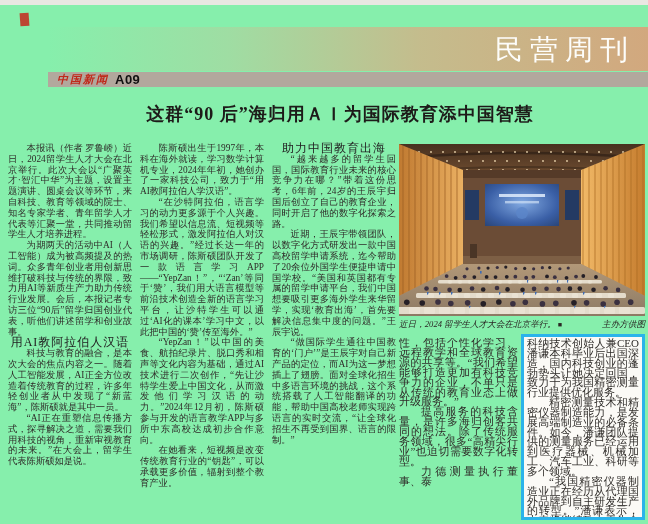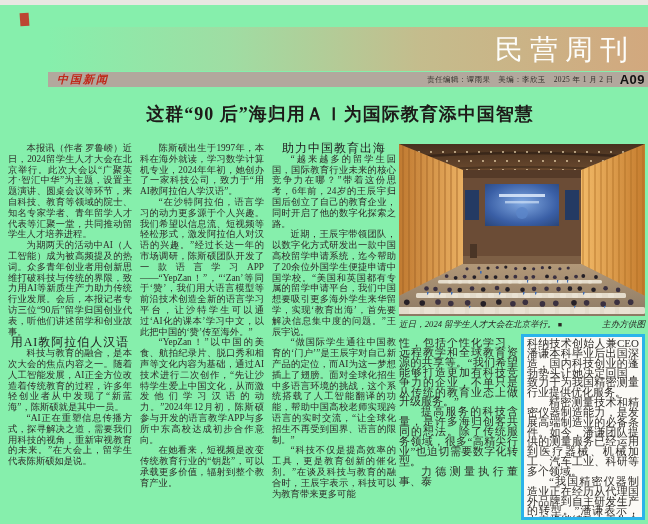--- a/index.html
+++ b/index.html
@@ -49,21 +49,20 @@
 <div class="page">
 
   <div class="corner-mark"></div>
 
   <div class="banner">
     <div class="weekly">民营周刊</div>
   </div>
 
   <div class="strip">
     <span class="logo">中国新闻</span>
-    <span class="editor">责任编辑：谭雨果　美编：李欣玉　2025 年 1 月 2 日</span>
     <span class="pageno">A09</span>
   </div>
 
   <h1 class="headline">这群“90 后”海归用ＡＩ为国际教育添中国智慧</h1>
 
   <div class="col" id="col1">
     <p>本报讯（作者 罗鲁峤）近日，2024留学生人才大会在北京举行。此次大会以“广聚英才·智汇中华”为主题，设置主题演讲、圆桌会议等环节，来自科技、教育等领域的院士、知名专家学者、青年留学人才代表等汇聚一堂，共同推动留学生人才培养进程。</p>
     <p>为期两天的活动中AI（人工智能）成为被高频提及的热词。众多青年创业者用创新思维打破科技与传统的界限，致力用AI等新质生产力助力传统行业发展。会后，本报记者专访三位“90后”留学归国创业代表，听他们讲述留学和创业故事。</p>
     <p class="subhead">用AI教阿拉伯人汉语</p>
     <p>科技与教育的融合，是本次大会的焦点内容之一。随着人工智能发展，AI正全方位改造着传统教育的过程，许多年轻创业者从中发现了“新蓝海”，陈斯硕就是其中一员。</p>
@@ -75,21 +74,20 @@
     <p>“在沙特阿拉伯，语言学习的动力更多源于个人兴趣。我们希望以信息流、短视频等轻松形式，激发阿拉伯人对汉语的兴趣。”经过长达一年的市场调研，陈斯硕团队开发了一款语言学习APP——“YepZan！”，“‘Zan’等同于‘赞’，我们用大语言模型等前沿技术创造全新的语言学习平台，让沙特学生可以通过‘AI化的课本’学习中文，以此把中国的‘赞’传至海外。”</p>
     <p>“YepZan！”以中国的美食、航拍纪录片、脱口秀和相声等文化内容为基础，通过AI技术进行二次创作，“先让沙特学生爱上中国文化，从而激发他们学习汉语的动力。”2024年12月初，陈斯硕参与开发的语言教学APP与多所中东高校达成初步合作意向。</p>
     <p>在她看来，短视频是改变传统教育行业的“钥匙”，可以承载更多价值，辐射到整个教育产业。</p>
   </div>
 
   <div class="col" id="col3">
     <p class="subhead">助力中国教育出海</p>
     <p>“越来越多的留学生回国，国际教育行业未来的核心竞争力在哪？”带着这份思考，6年前，24岁的王辰宇归国后创立了自己的教育企业，同时开启了他的数字化探索之路。</p>
     <p>近期，王辰宇带领团队，以数字化方式研发出一款中国高校留学申请系统，迄今帮助了20余位外国学生便捷申请中国学校。“美国和英国都有专属的留学申请平台，我们中国想要吸引更多海外学生来华留学，实现‘教育出海’，首先要解决信息集中度的问题。”王辰宇说。</p>
     <p>“做国际学生通往中国教育的‘门户’”是王辰宇对自己新产品的定位，而AI为这一梦想插上了翅膀。面对全球化招生中多语言环境的挑战，这个系统搭载了人工智能翻译的功能，帮助中国高校老师实现跨语言的实时交流，“让全球化招生不再受到国界、语言的限制。”</p>
-    <p>“科技不仅是提高效率的工具，更是教育创新的催化剂。”在谈及科技与教育的融合时，王辰宇表示，科技可以为教育带来更多可能</p>
   </div>
 
   <div class="photo">
     <svg viewBox="0 0 246 172" width="246" height="172" preserveAspectRatio="none">
       <defs>
         <linearGradient id="gCeil" x1="0" y1="0" x2="0" y2="1">
           <stop offset="0" stop-color="#47311f"></stop>
             <stop offset="1" stop-color="#8a5f3c"></stop>
         </linearGradient>
         <linearGradient id="gCurtL" x1="0" y1="0" x2="1" y2="0">

